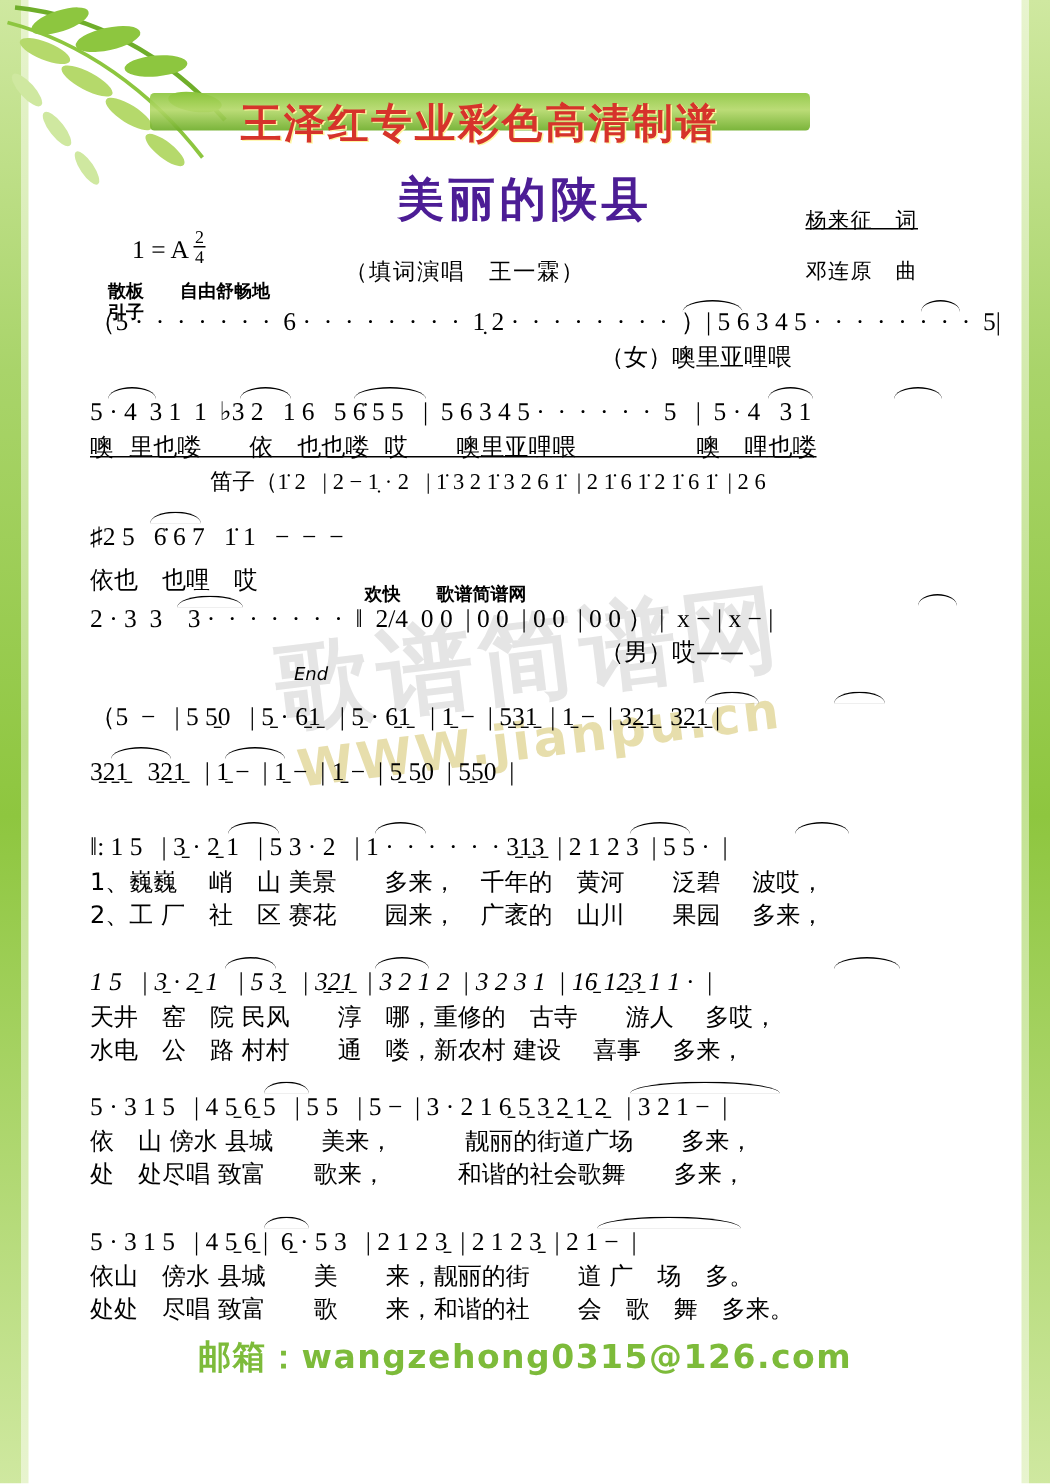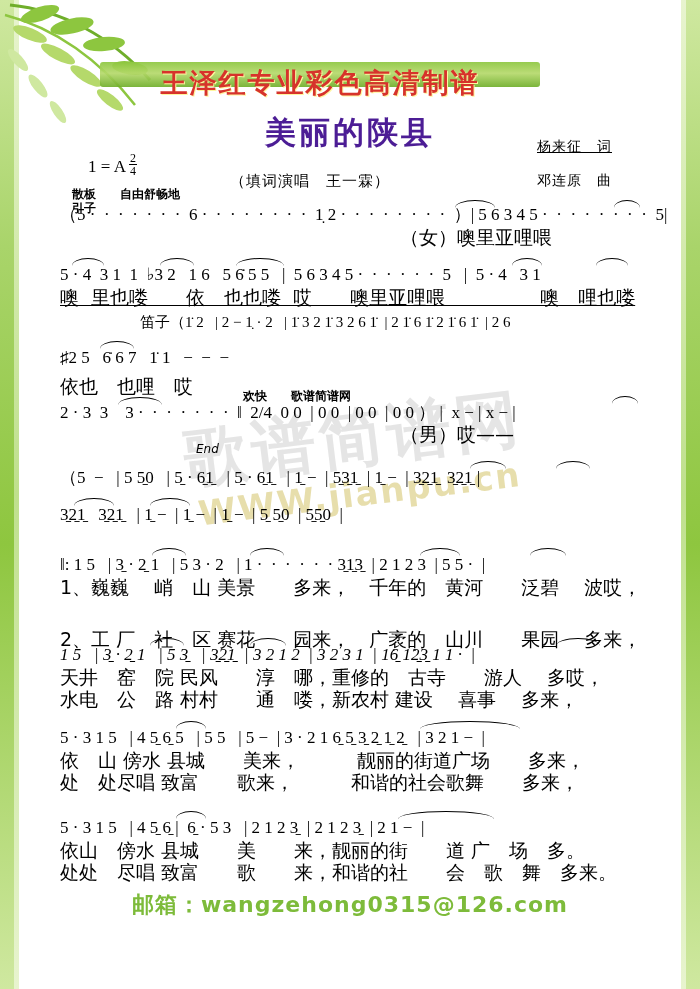--- a/index.html
+++ b/index.html
@@ -158,21 +158,21 @@
     font-family: "Liberation Serif", serif;
     white-space: pre;
   }
   .notes {
     font-size: 17px;
     letter-spacing: 0px;
     line-height: 20px;
   }
   .lyr {
     font-family: "DejaVu Sans", sans-serif;
-    font-size: 19px;
+    font-size: 16px;
     line-height: 19px;
     letter-spacing: 0px;
   }
   .small-note {
     font-size: 15px;
   }
 
   
   .slur {
     position: absolute;
@@ -277,21 +277,21 @@
 <div class="mline notes" style="top:468px;">（5  −   | 5 5̱0   | 5̱ · 6̱1̱   | 5̱ · 6̱1̱   | 1̱ −  | 5̱3̱1̱  | 1̱ −  | 3̱2̱1̱  3̱2̱1̱ |</div>
 <div class="slur" style="left:470px; top:461px; width:36px;"></div>
 <div class="slur" style="left:556px; top:461px; width:34px;"></div>
 
 <div class="mline notes" style="top:505px;">3̱2̱1̱   3̱2̱1̱   | 1̱ −  | 1̱ −  | 1̱ −  | 5̱ 5̱0  | 5̱5̱0  |</div>
 <div class="slur" style="left:74px; top:498px; width:40px;"></div>
 <div class="slur" style="left:150px; top:498px; width:40px;"></div>
 
 <div class="mline notes" style="top:555px;">‖: 1 5   | 3̱ · 2̱ 1   | 5 3 · 2   | 1 ·  ·  ·  ·  ·  · 3̱1̱3̱  | 2 1 2 3  | 5 5 ·  |</div>
 <div class="mline lyr" style="top:578px;">1、巍巍　 峭　山 美景　　多来，　千年的　黄河　　泛碧　 波哎，</div>
-<div class="mline lyr" style="top:600px;margin-top:30px;">2、工 厂　社　区 赛花　　园来，　广袤的　山川　　果园　 多来，</div>
+<div class="mline lyr" style="top:600px;">2、工 厂　社　区 赛花　　园来，　广袤的　山川　　果园　 多来，</div>
 <div class="slur" style="left:152px; top:548px; width:34px;"></div>
 <div class="slur" style="left:250px; top:548px; width:34px;"></div>
 <div class="slur" style="left:420px; top:548px; width:40px;"></div>
 <div class="slur" style="left:530px; top:548px; width:36px;"></div>
 
 <div class="mline notes" style="top:645px;font-style:italic;">1 5   | 3̱ · 2̱ 1   | 5 3̱   | 3̱2̱1̱  | 3 2 1 2  | 3 2 3 1  | 1̇6̱ 1̇2̱3̱ 1 1 ·  |</div>
 <div class="mline lyr" style="top:668px;">天井　窑　院 民风　　淳　哪，重修的　古寺　　游人　 多哎，</div>
 <div class="mline lyr" style="top:690px;">水电　公　路 村村　　通　喽，新农村 建设　 喜事　 多来，</div>
 <div class="slur" style="left:150px; top:638px; width:34px;"></div>
 <div class="slur" style="left:250px; top:638px; width:36px;"></div>

